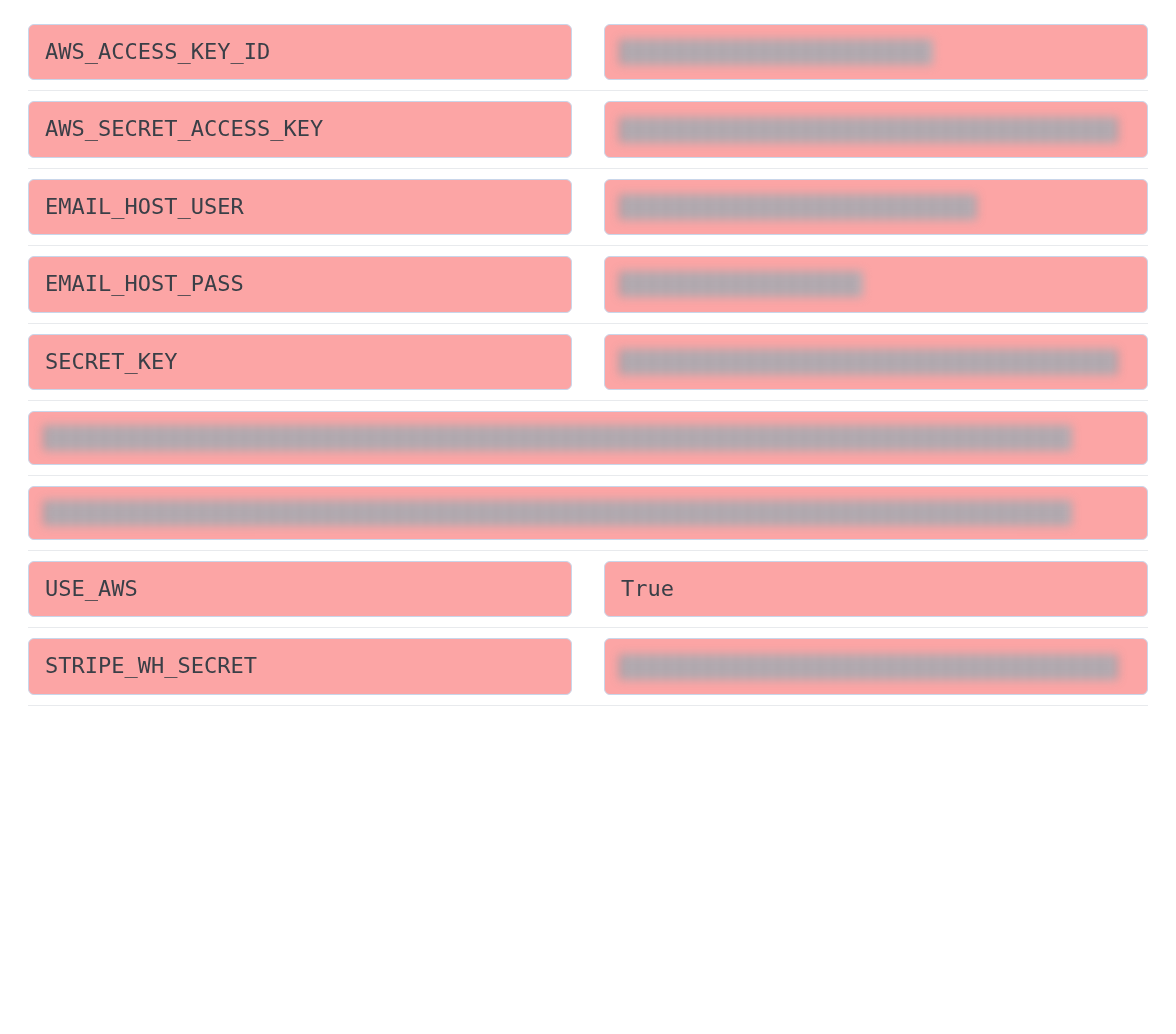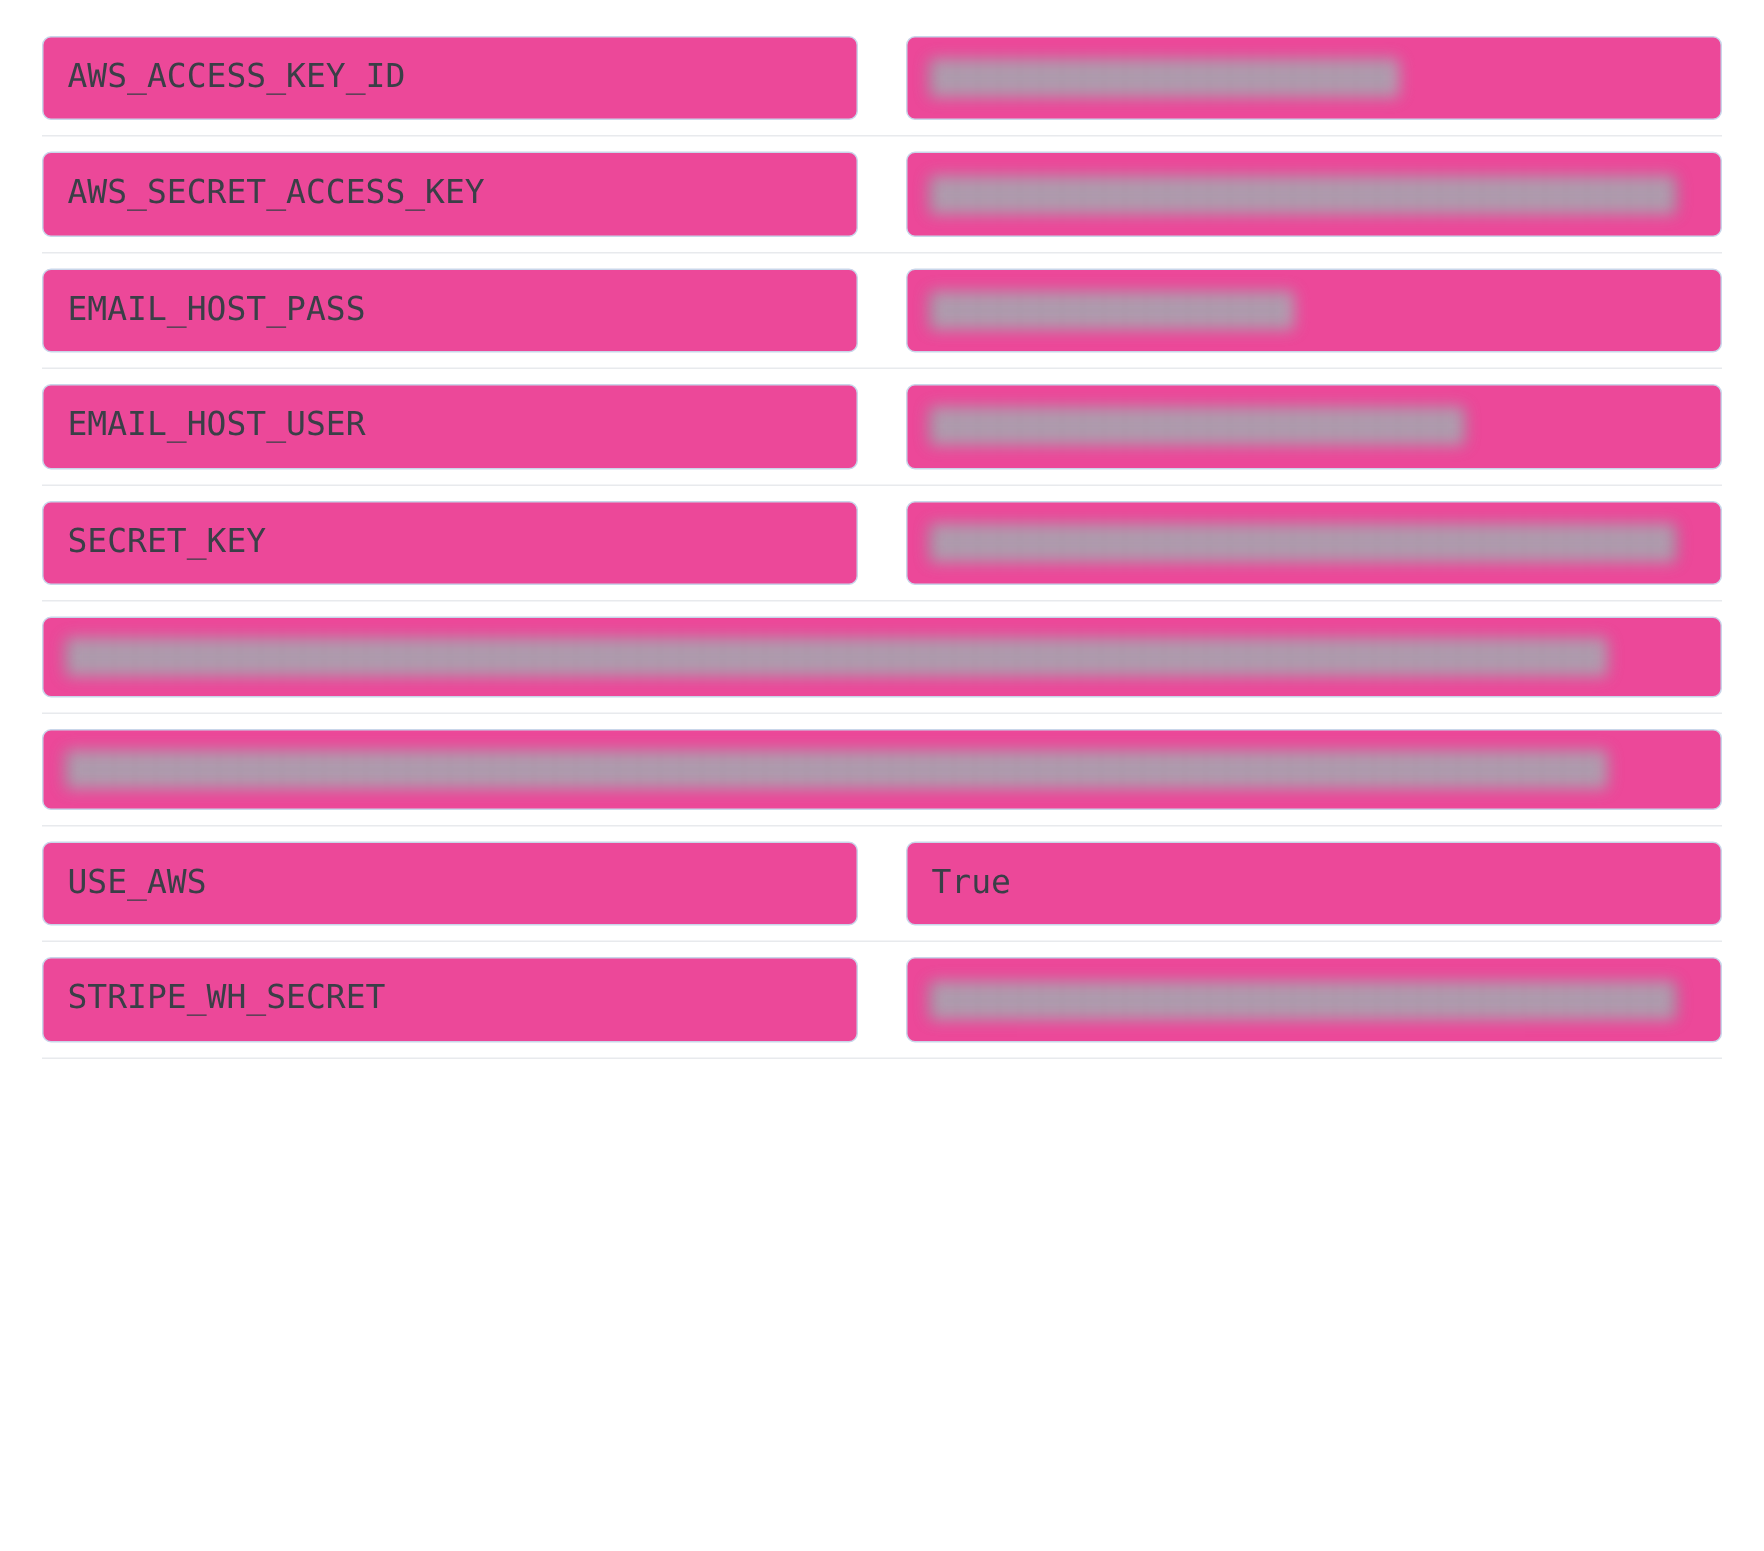--- a/index.html
+++ b/index.html
@@ -10,21 +10,21 @@
   }
   .var-row {
     display: flex;
     gap: 32px;
     padding: 10px 0;
     border-bottom: 1px solid #e8eaed;
   }
   .var-row:first-child { padding-top: 0; }
   .field-key, .field-val {
     flex: 1;
-    background: #ec4899;
+    background: #fca5a5;
     border: 1px solid #c9d6ea;
     border-radius: 6px;
     padding: 14px 16px;
     font-size: 22px;
     color: #3a3f47;
     font-family: inherit;
     line-height: 1.2;
     min-height: 54px;
     display: flex;
     align-items: center;
@@ -65,26 +65,26 @@
 <div id="env-list">
     <div class="var-row">
       <div class="field-key">AWS_ACCESS_KEY_ID</div>
       <div class="field-val redacted w-58"></div>
     </div>
     <div class="var-row">
       <div class="field-key">AWS_SECRET_ACCESS_KEY</div>
       <div class="field-val redacted w-92"></div>
     </div>
     <div class="var-row">
+      <div class="field-key">EMAIL_HOST_USER</div>
+      <div class="field-val redacted w-66"></div>
+    </div>
+    <div class="var-row">
       <div class="field-key">EMAIL_HOST_PASS</div>
       <div class="field-val redacted w-45"></div>
-    </div>
-    <div class="var-row">
-      <div class="field-key">EMAIL_HOST_USER</div>
-      <div class="field-val redacted w-66"></div>
     </div>
     <div class="var-row">
       <div class="field-key">SECRET_KEY</div>
       <div class="field-val redacted w-92"></div>
     </div>
     <div class="var-row">
       <div class="field-val redacted w-92"></div>
     </div>
     <div class="var-row">
       <div class="field-val redacted w-92"></div>

